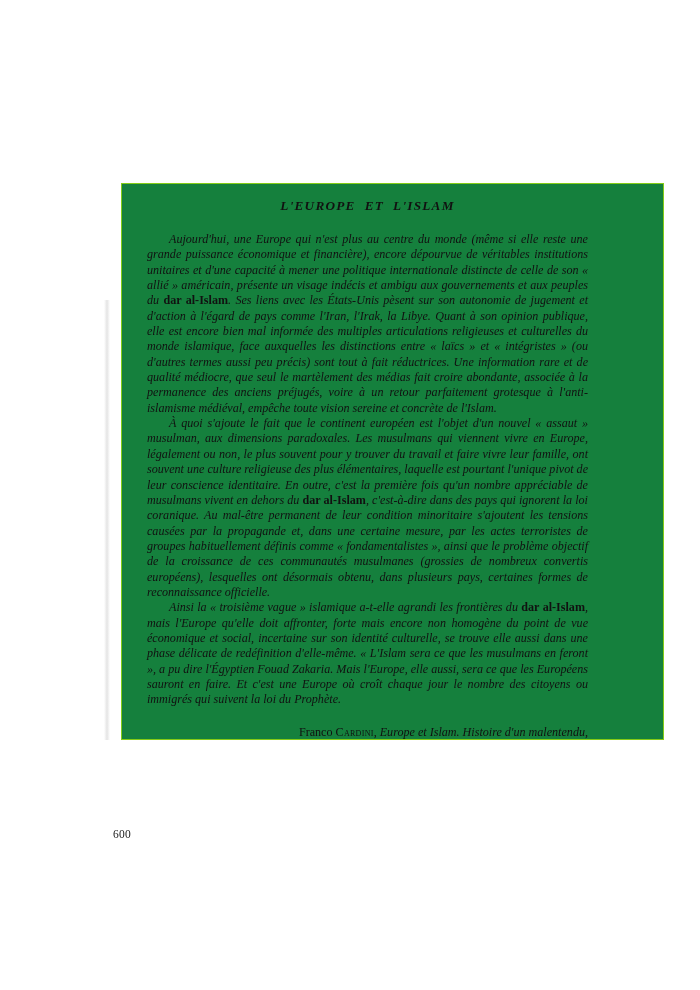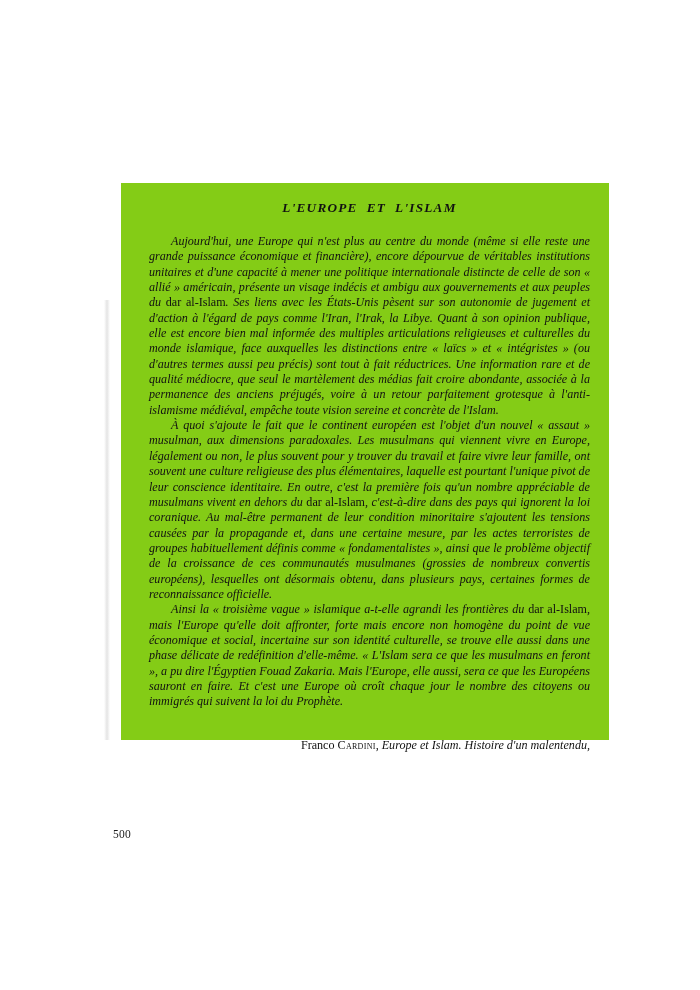--- a/index.html
+++ b/index.html
@@ -38,25 +38,25 @@
                 rgba(150,150,150,0.26),
                 rgba(160,160,160,0.00));
     pointer-events: none;
   }
 
   
   .excerpt-frame {
     position: absolute;
     left: 121px;
     top: 183px;
-    width: 488px;
+    width: 543px;
     height: 557px;
     box-sizing: border-box;
-    border: 3px solid #84cc16;
-    background: #84cc16;
+    border: 1px solid #84cc16;
+    background: #15803d;
   }
 
   .excerpt-inner {
     position: absolute;
     left: 25px;
     top: 14px;
     width: 441px;
   }
 
   
@@ -77,25 +77,26 @@
     text-align: justify;
     text-justify: inter-word;
     margin: 0;
     text-indent: 22px;
     hyphens: manual;
   }
 
   
   .roman {
     font-style: normal;
+    font-weight: bold;
   }
 
   
   .attribution {
-    margin-top: 28px;
+    margin-top: 17px;
     font-style: normal;
     font-size: 12.1px;
     line-height: 15.6px;
     text-align: right;
   }
 
   .attr-line {
     display: block;
     white-space: normal;
   }
@@ -137,15 +138,15 @@
       <p class="para"><span>À quoi s'ajoute le fait que le continent européen est l'objet d'un nouvel « assaut » musulman, aux dimensions paradoxales. Les musulmans qui viennent vivre en Europe, légalement ou non, le plus souvent pour y trouver du travail et faire vivre leur famille, ont souvent une culture religieuse des plus élémentaires, laquelle est pourtant l'unique pivot de leur conscience identitaire. En outre, c'est la première fois qu'un nombre appréciable de musulmans vivent en dehors du </span><span class="roman">dar al-Islam</span><span>, c'est-à-dire dans des pays qui ignorent la loi coranique. Au mal-être permanent de leur condition minoritaire s'ajoutent les tensions causées par la propagande et, dans une certaine mesure, par les actes terroristes de groupes habituellement définis comme « fondamentalistes », ainsi que le problème objectif de la croissance de ces communautés musulmanes (grossies de nombreux convertis européens), lesquelles ont désormais obtenu, dans plusieurs pays, certaines formes de reconnaissance officielle.</span></p>
       <p class="para"><span>Ainsi la « troisième vague » islamique a-t-elle agrandi les frontières du </span><span class="roman">dar al-Islam</span><span>, mais l'Europe qu'elle doit affronter, forte mais encore non homogène du point de vue économique et social, incertaine sur son identité culturelle, se trouve elle aussi dans une phase délicate de redéfinition d'elle-même. « L'Islam sera ce que les musulmans en feront », a pu dire l'Égyptien Fouad Zakaria. Mais l'Europe, elle aussi, sera ce que les Européens sauront en faire. Et c'est une Europe où croît chaque jour le nombre des citoyens ou immigrés qui suivent la loi du Prophète.</span></p>
 
       <div class="attribution">
         <span class="attr-line"><span>Franco </span><span class="smallcaps">Cardini</span><span>, </span><span class="work-title">Europe et Islam. Histoire d'un malentendu,</span></span>
       </div>
 
     </div>
   </div>
 
-  <div class="folio">500</div>
+  <div class="folio">600</div>
 
 </div>
 
 </body></html>

